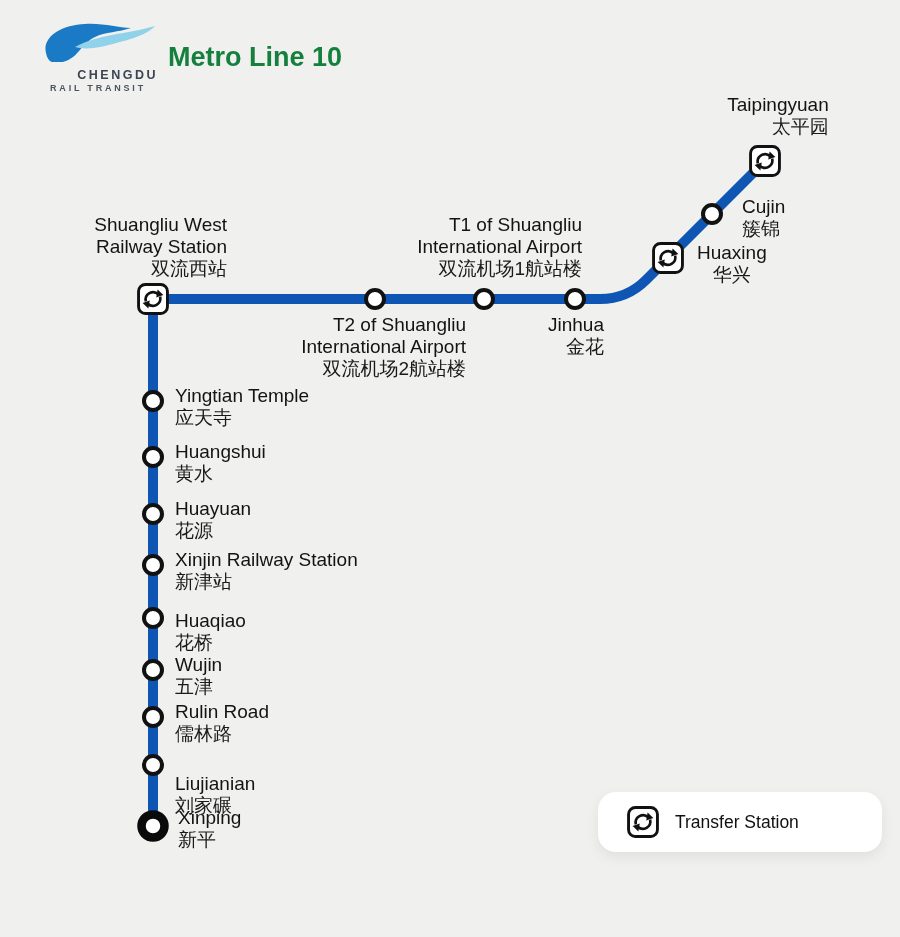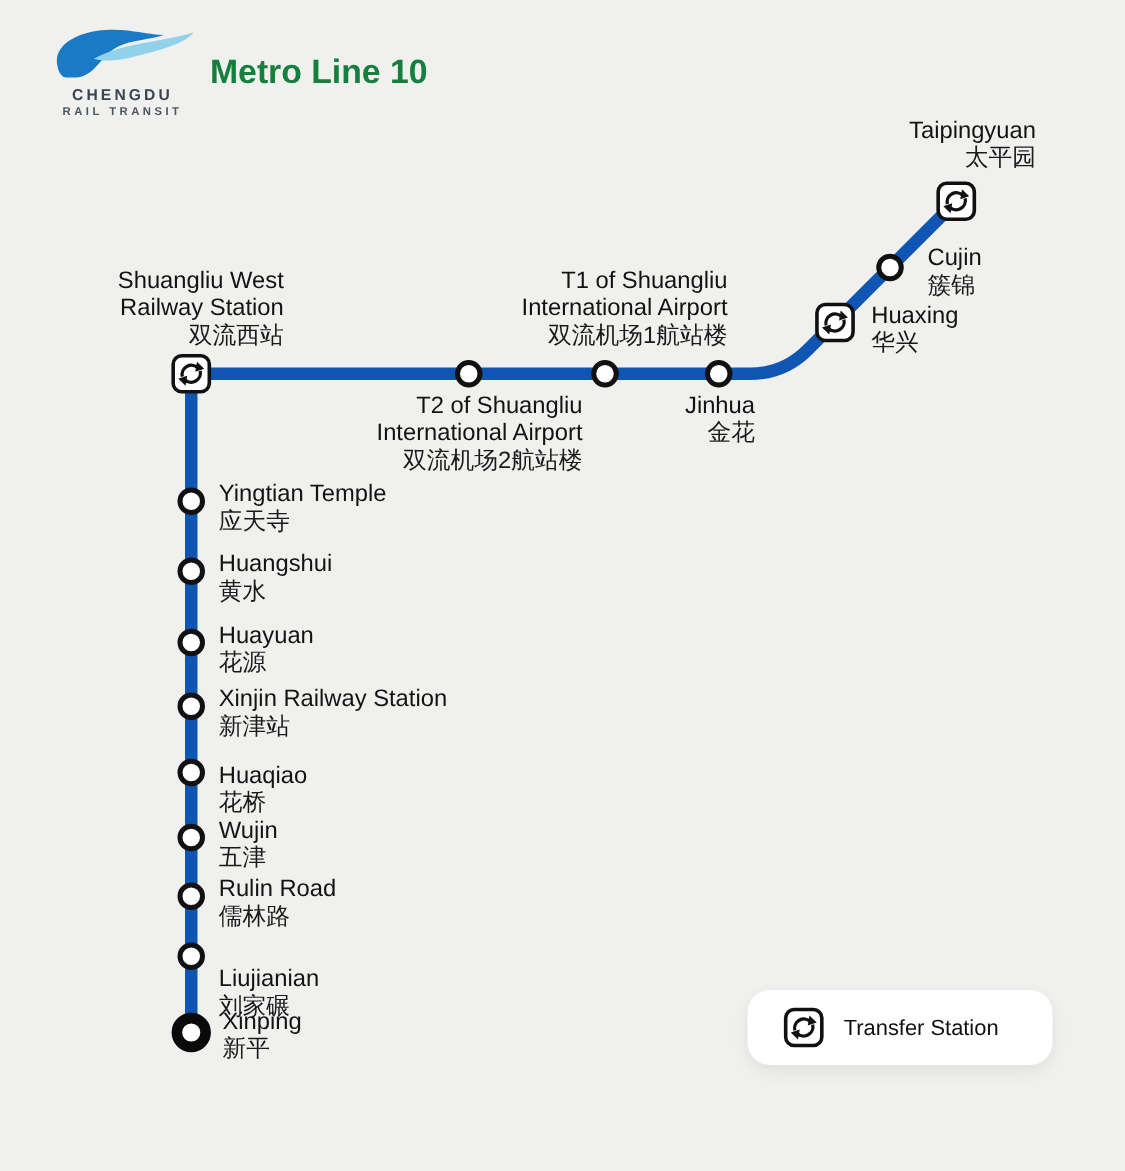--- a/index.html
+++ b/index.html
@@ -3,33 +3,33 @@
 <meta charset="utf-8">
 <style>
   html,body { margin:0; padding:0; }
   .page {
     position:relative; width:900px; height:937px;
     background:#f0f0ee; overflow:hidden;
     font-family:"Liberation Sans", sans-serif; color:#111;
   }
   
   .logo { position:absolute; left:38px; top:20px; width:120px; text-align:center; }
-  .logo-name { font-size:12.5px; font-weight:700; letter-spacing:2.5px; color:#3b4450; margin-top:2px; }
+  .logo-name { font-size:12.5px; font-weight:700; letter-spacing:2.5px; color:#3b4450; margin-top:2px;text-align:right; }
   .logo-sub  { font-size:9px;  font-weight:700; letter-spacing:2.8px; color:#4a5560; margin-top:1px;text-align:center; }
   .page-title { position:absolute; left:168px; top:42px; font-size:27px; font-weight:700; color:#15803d; }
   
   .map-svg { position:absolute; left:0; top:0; }
   
   .st-label { position:absolute; font-size:19px; line-height:22px; color:#131313; white-space:nowrap; }
   .st-label .zh { color:#1a1a1a; }
   .st-label.center { transform:translateX(-50%); text-align:right; }
   .st-label.wrap { white-space:normal; }
   
   .legend {
-    position:absolute; left:598px; top:792px; width:244px; height:60px;
+    position:absolute; left:598px; top:792px; width:284px; height:60px;
     background:#ffffff; border-radius:18px;
     box-shadow:0 5px 14px rgba(0,0,0,0.07);
     display:flex; align-items:center; gap:15px; padding-left:28px; box-sizing:border-box;
   }
   .legend-label { font-size:17.5px; color:#101010; }
 </style>
 </head>
 <body>
 
 <div class="page">
@@ -84,21 +84,21 @@
   <div class="st-label center" style="left:778px; top:94px;">
     <div class="en">Taipingyuan</div>
     <div class="zh">太平园</div>
   </div>
 
   <div class="st-label" style="left:742px; top:196px;">
     <div class="en">Cujin</div>
     <div class="zh">簇锦</div>
   </div>
 
-  <div class="st-label" style="left:697px; top:242px;">
+  <div class="st-label" style="left:697px; top:242px;text-align:center;">
     <div class="en">Huaxing</div>
     <div class="zh">华兴</div>
   </div>
 
   <div class="st-label center" style="left:576px; top:314px;">
     <div class="en">Jinhua</div>
     <div class="zh">金花</div>
   </div>
 
   <div class="st-label center wrap" style="left:486px; top:214px; width:192px;">

